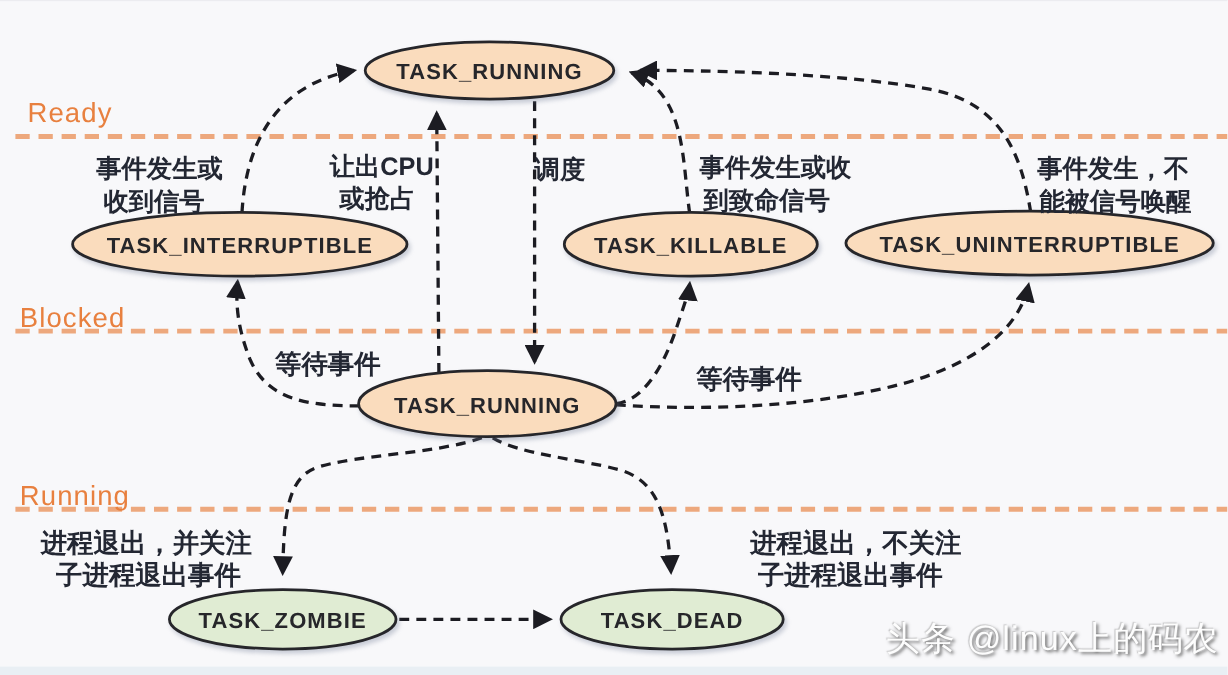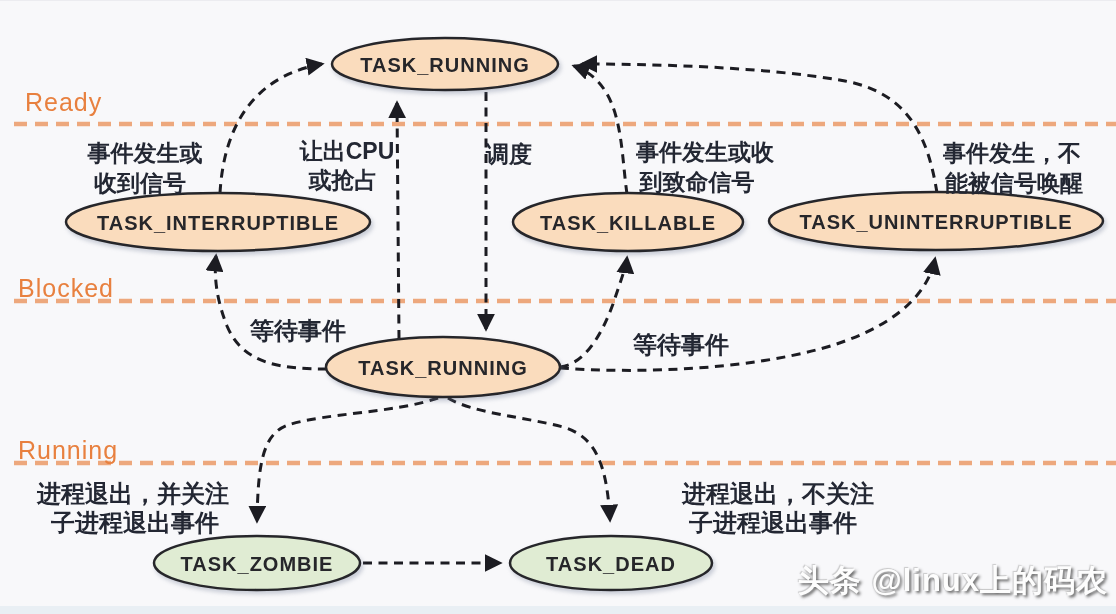--- a/index.html
+++ b/index.html
@@ -24,21 +24,21 @@
     font-size:23px;font-weight:bold;fill:#232733;text-anchor:middle;
     font-family:"Liberation Sans","DejaVu Sans",sans-serif;
   }
   .cn-label-lg{font-size:24px;}
   .edge{fill:none;stroke:#1c1c22;stroke-width:3;stroke-dasharray:9 6.5;}
   .region-line{stroke:#eda87d;stroke-width:4.5;stroke-dasharray:13 8;fill:none;}
   .node-ellipse{stroke:#26262a;stroke-width:2.5;}
   .nodes{filter:drop-shadow(2px 3px 2px rgba(110,120,145,0.35));}
   .watermark{
     position:absolute;right:8px;bottom:13px;
-    font-size:31px;font-weight:bold;color:#fdfdfd;
+    font-size:31px;font-weight:normal;color:#fdfdfd;
     text-shadow:2px 2px 3px rgba(80,80,80,0.85), -1px -1px 1px rgba(120,120,120,0.35);
     letter-spacing:1px;white-space:nowrap;
     font-family:"Liberation Sans","DejaVu Sans",sans-serif;
   }
 </style>
 </head>
 <body>
 
 <div class="canvas">
   <svg width="1116" height="614" viewBox="0 0 1116 614">

